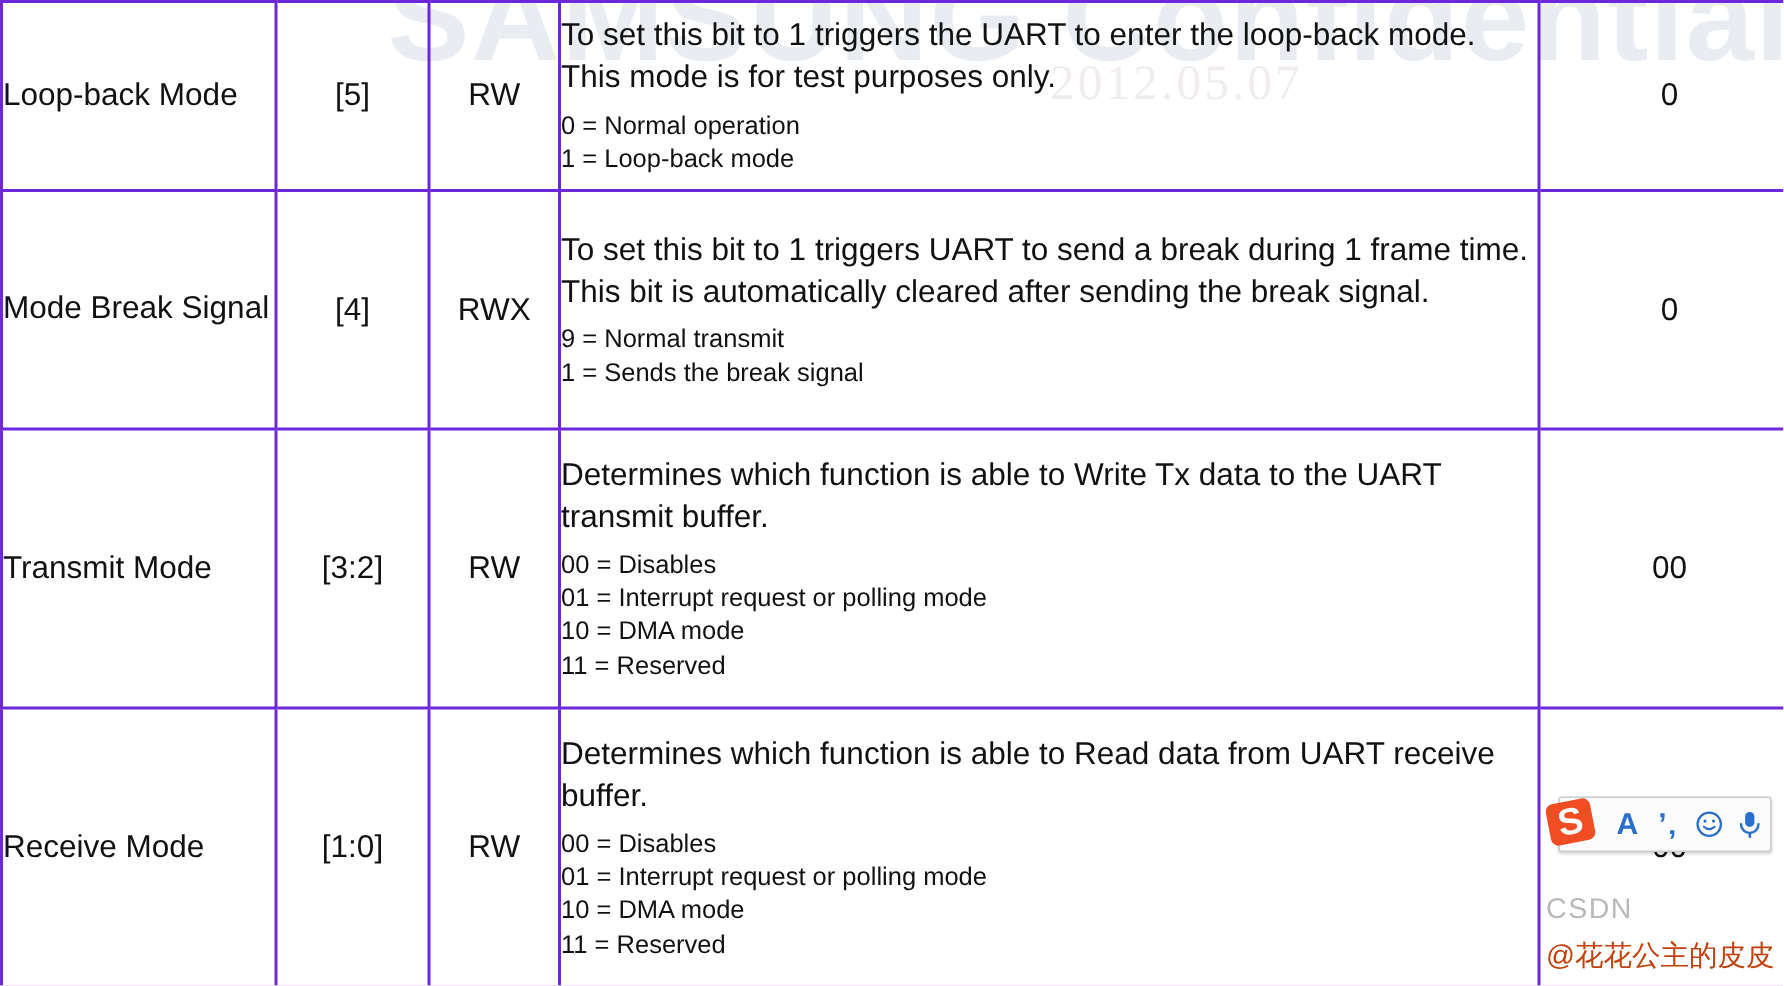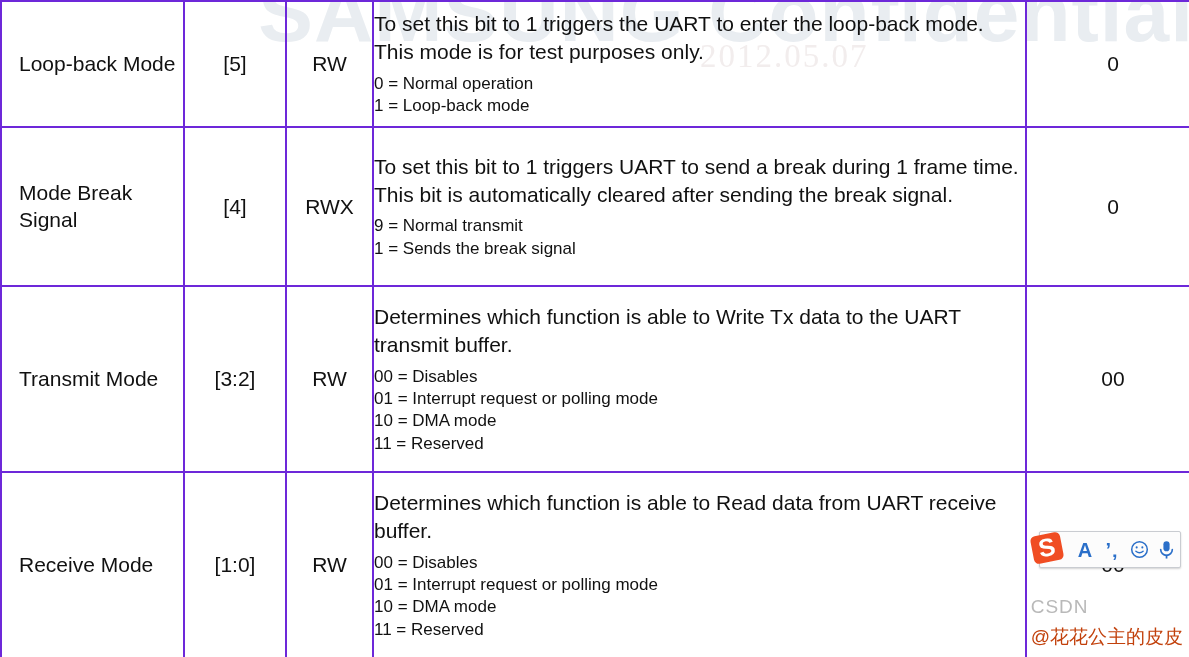--- a/index.html
+++ b/index.html
@@ -78,21 +78,20 @@
   td.c-name  { width: 181px; padding: 6px 0 6px 12px; }
   td.c-bit   { width: 100px; text-align: center; }
   td.c-type  { width: 85px;  text-align: center; }
   td.c-desc  { width: 651px; padding: 8px 10px 8px 14px; vertical-align: top; }
   td.c-reset { width: 172px; text-align: center; }
 
   .name-text {
     font-size: 21px;
     color: #111111;
     line-height: 1.28;
-    padding-left: 17px;
   }
   .bit-text, .type-text, .reset-text {
     font-size: 21px;
     color: #111111;
   }
   .desc-para {
     font-size: 21px;
     color: #111111;
     line-height: 1.33;
     margin: 0 0 7px 0;

